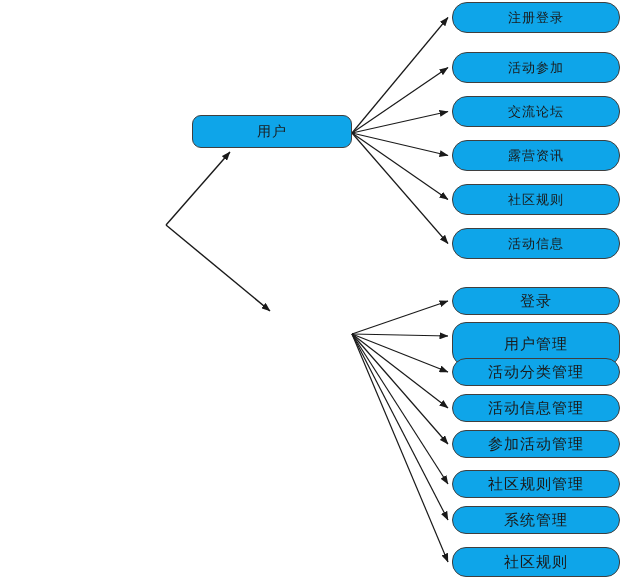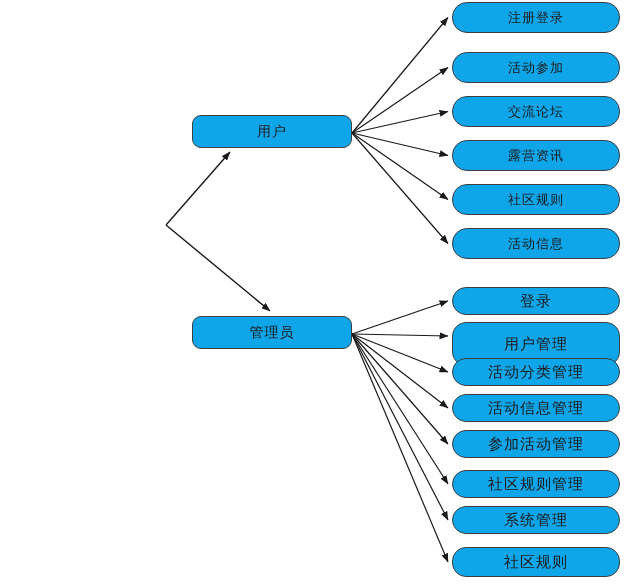--- a/index.html
+++ b/index.html
@@ -95,21 +95,20 @@
         <line x1="352" y1="334" x2="448" y2="444"></line>
         <line x1="352" y1="334" x2="448" y2="484"></line>
         <line x1="352" y1="334" x2="448" y2="520"></line>
         <line x1="352" y1="334" x2="448" y2="562"></line>
       </g>
   </svg>
 
 
   <div class="node actor" id="node-user" style="left: 192px; top: 115px; width: 160px; height: 33px;">用户</div>
 
-  <div class="node actor" id="node-admin" style="left: 192px; top: 316px; width: 160px; height: 33px;">管理员</div>
 
   <div id="user-leaf-container">
       <div class="node leaf" style="left: 452px; top: 2px; width: 168px; height: 31px;">注册登录</div>
       <div class="node leaf" style="left: 452px; top: 52px; width: 168px; height: 31px;">活动参加</div>
       <div class="node leaf" style="left: 452px; top: 96px; width: 168px; height: 31px;">交流论坛</div>
       <div class="node leaf" style="left: 452px; top: 140px; width: 168px; height: 31px;">露营资讯</div>
       <div class="node leaf" style="left: 452px; top: 184px; width: 168px; height: 31px;">社区规则</div>
       <div class="node leaf" style="left: 452px; top: 228px; width: 168px; height: 31px;">活动信息</div>
     </div>
   <div id="admin-leaf-container">

